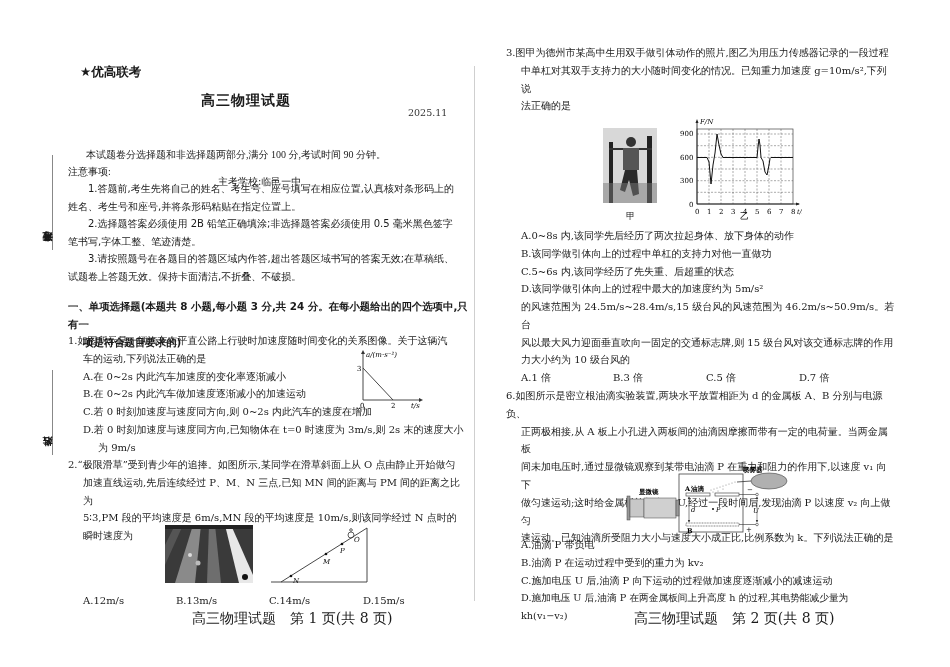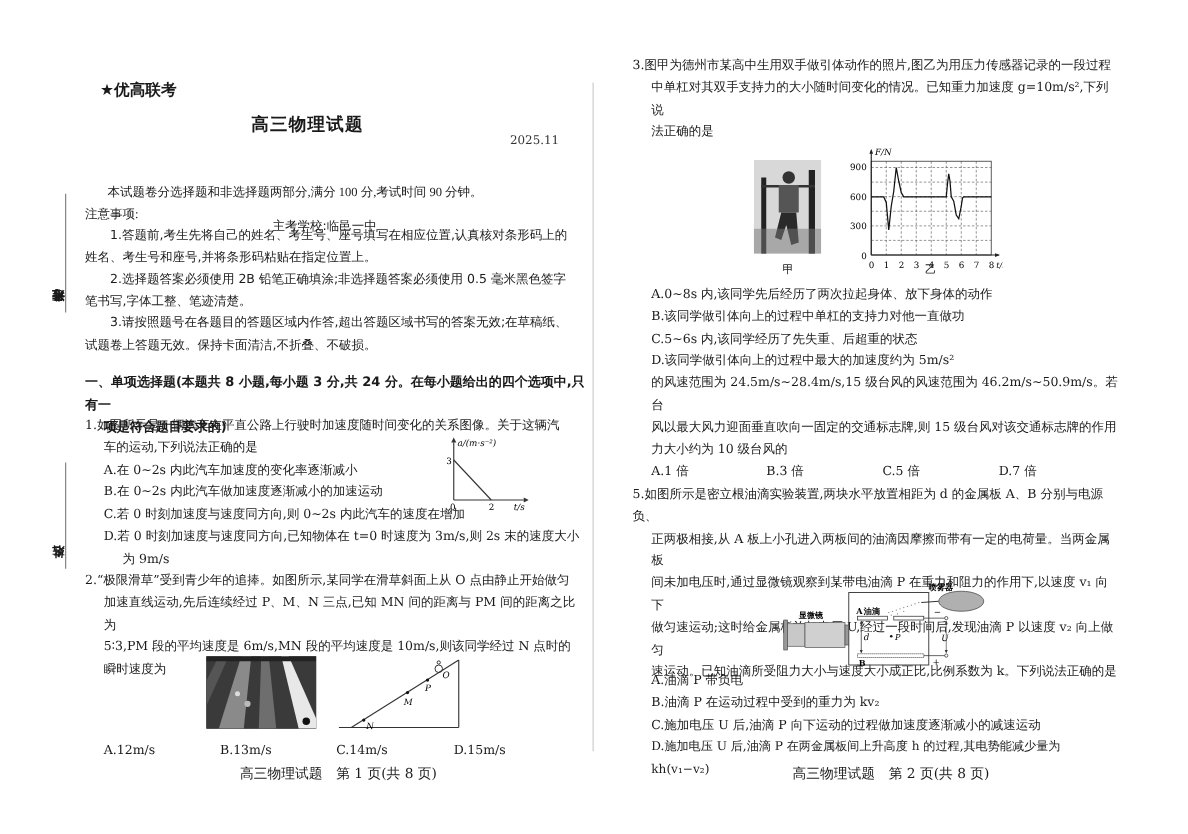--- a/index.html
+++ b/index.html
@@ -19,21 +19,21 @@
   .abs { position: absolute; }
   .brand { font-family: "DejaVu Sans", sans-serif; font-weight: bold; font-size: 12.5px; }
   .title { font-family: "DejaVu Serif", serif; font-weight: bold; font-size: 14px; letter-spacing: 1px; }
   .date { font-size: 9.5px; color: #333; }
   .host { font-family: "DejaVu Sans", sans-serif; font-size: 10px; margin-top: 45px; }
   .bold-s { font-family: Liberation Serif, serif; font-weight: bold; font-size: 10px; text-align: right; }
   .note-p { font-family: "DejaVu Sans", sans-serif; font-size: 10px; line-height: 17.6px; text-indent: 2em; }
   .section { font-family: "DejaVu Sans", sans-serif; font-weight: bold; font-size: 10.4px; line-height: 18px; }
   .q { font-size: 10px; line-height: 17.8px; }
   .opt { font-size: 10px; line-height: 17.8px; padding-left: 15px; }
-  .footer { font-size: 11px; }
+  .footer { font-size: 14px; }
   .cap { font-size: 9px; font-family: "DejaVu Sans", sans-serif; }
 
   .opt-row { display: flex; font-size: 10px; }
   .opt-row span { display: inline-block; }
 
   .photo { background: #2f2f2f; }
   svg text { font-family: "DejaVu Serif", serif; }
 </style>
 </head>
 <body>
@@ -216,21 +216,21 @@
     <div class="q" style="padding-left:15px;">力大小约为 10 级台风的</div>
   </div>
   <div class="abs opt-row" style="left:0;top:369px;width:390px;">
     <span style="position:absolute;left:15px;">A.1 倍</span>
     <span style="position:absolute;left:107px;">B.3 倍</span>
     <span style="position:absolute;left:200px;">C.5 倍</span>
     <span style="position:absolute;left:293px;">D.7 倍</span>
   </div>
 
   <div class="abs" style="left:0;top:387px;width:390px;">
-    <div class="q">5.如图所示是密立根油滴实验装置,两块水平放置相距为 d 的金属板 A、B 分别与电源负、</div>
+    <div class="q">6.如图所示是密立根油滴实验装置,两块水平放置相距为 d 的金属板 A、B 分别与电源负、</div>
     <div class="q" style="padding-left:15px;">正两极相接,从 A 板上小孔进入两板间的油滴因摩擦而带有一定的电荷量。当两金属板</div>
     <div class="q" style="padding-left:15px;">间未加电压时,通过显微镜观察到某带电油滴 P 在重力和阻力的作用下,以速度 v₁ 向下</div>
     <div class="q" style="padding-left:15px;">做匀速运动;这时给金属板施加电压 U,经过一段时间后,发现油滴 P 以速度 v₂ 向上做匀</div>
     <div class="q" style="padding-left:15px;">速运动。已知油滴所受阻力大小与速度大小成正比,比例系数为 k。下列说法正确的是</div>
   </div>
 
   <svg class="abs" style="left:117px;top:466px;" width="170" height="68" viewBox="0 0 170 68">
 
     <rect x="56" y="8" width="64" height="58" fill="none" stroke="#444" stroke-width="0.8"></rect>
 

